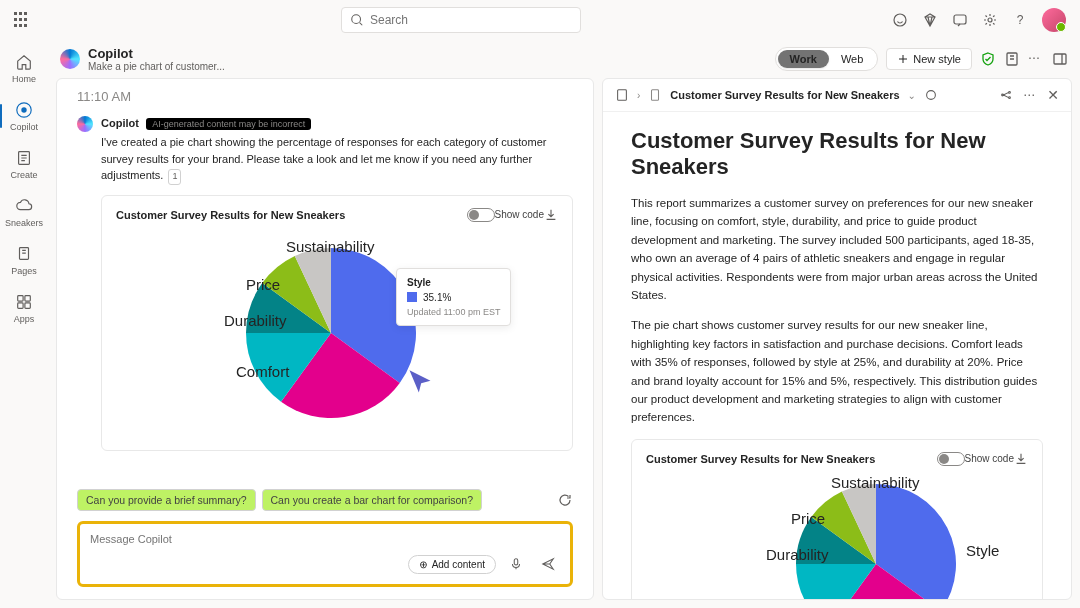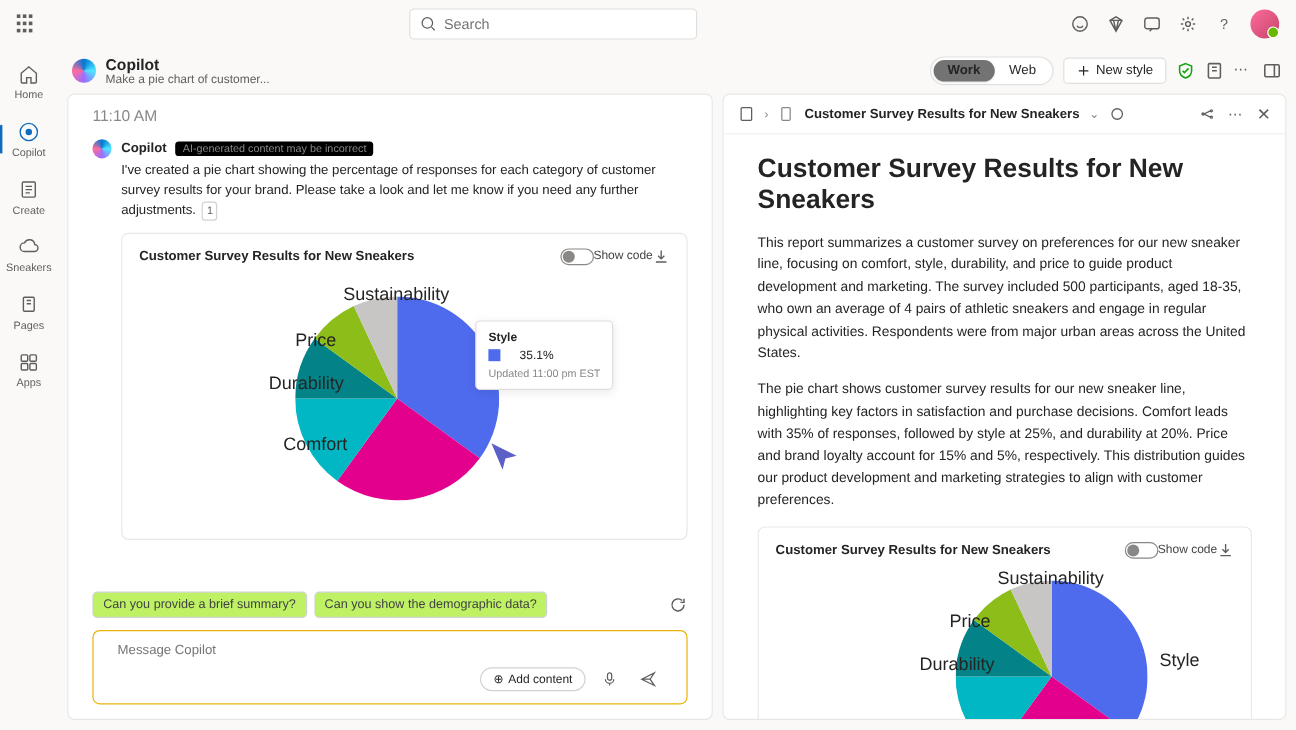--- a/index.html
+++ b/index.html
@@ -65,32 +65,32 @@
 .card-title{font-weight:600;font-size:11px}
 .card-ctrls{margin-left:auto;display:flex;align-items:center;}
 .toggle{width:28px;height:14px;border-radius:7px;border:1px solid #8a8886;position:relative;cursor:pointer}
 .toggle::after{content:"";position:absolute;left:1px;top:1px;width:10px;height:10px;background:#8a8886;border-radius:50%}
 .show-code{font-size:10px;color:#424242}
 .dl-ico{width:14px;height:14px;color:#605e5c;cursor:pointer}
 .chart-body{position:relative;height:210px;margin-top:6px}
 .lbl{position:absolute;font-size:15px;color:#242424}
 .tooltip{position:absolute;background:#fff;border:1px solid #e1dfdd;border-radius:4px;padding:8px 10px;font-size:10px;box-shadow:0 2px 8px rgba(0,0,0,.08)}
 .tooltip b{display:block;margin-bottom:4px}
-.tt-row{display:flex;align-items:center;gap:16px;margin-bottom:4px}
+.tt-row{display:flex;align-items:center;gap:6px;margin-bottom:4px}
 .tt-sw{width:10px;height:10px;background:#4f6bed}
 .tt-upd{color:#8a8886;font-size:9px}
 .icon-btn{width:24px;height:24px;display:flex;align-items:center;justify-content:center;color:#605e5c;cursor:pointer;border-radius:4px}
 
 
 .suggest-row{display:flex;gap:6px;padding:6px 20px;align-items:center}
 .sugg{border:1px solid #d1d1d1;border-radius:4px;padding:4px 8px;font-size:10.5px;cursor:pointer;color:#424242;background:#bef264}
 .refresh-ico{margin-left:auto;width:16px;height:16px;color:#605e5c;cursor:pointer}
 
 
-.input-bar{margin:4px 20px 12px;border:1px solid #eab308;border-radius:6px;padding:8px 20px}
+.input-bar{margin:4px 20px 12px;border:3px solid #eab308;border-radius:6px;padding:8px 10px}
 .input-bar input{border:none;outline:none;width:100%;font-size:11px;color:#605e5c}
 .input-tools{display:flex;justify-content:flex-end;align-items:center;gap:8px;margin-top:6px}
 .addcontent{display:flex;align-items:center;gap:4px;border:1px solid #d1d1d1;border-radius:12px;padding:3px 10px;font-size:10px;cursor:pointer}
 
 
 .doc-toolbar{display:flex;align-items:center;gap:8px;padding:8px 12px;border-bottom:1px solid #f0f0f0}
 .doc-ico{width:14px;height:14px;color:#605e5c;cursor:pointer}
 .bc-item{font-size:11px;font-weight:600}
 .bc-chev{color:#8a8886;font-size:10px}
 .page-ico{color:#8a8886}
@@ -306,21 +306,21 @@
 
               
 
               
             </div>
           </div>
         </div>
 
         <div class="suggest-row">
           <div class="sugg">Can you provide a brief summary?</div>
-          <div class="sugg">Can you show the demographic data?</div>
+          <div class="sugg">Can you create a bar chart for comparison?</div>
           <svg class="refresh-ico" viewBox="0 0 16 16" fill="none" stroke="currentColor" stroke-width="1.2">
               <path d="M13 8a5 5 0 11-1.5-3.5M13 3v3h-3"></path>
             </svg>
         </div>
 
         <div class="input-bar">
           <input placeholder="Message Copilot" style="">
           <div class="input-tools">
             <div class="addcontent">
                 <span>⊕</span>

